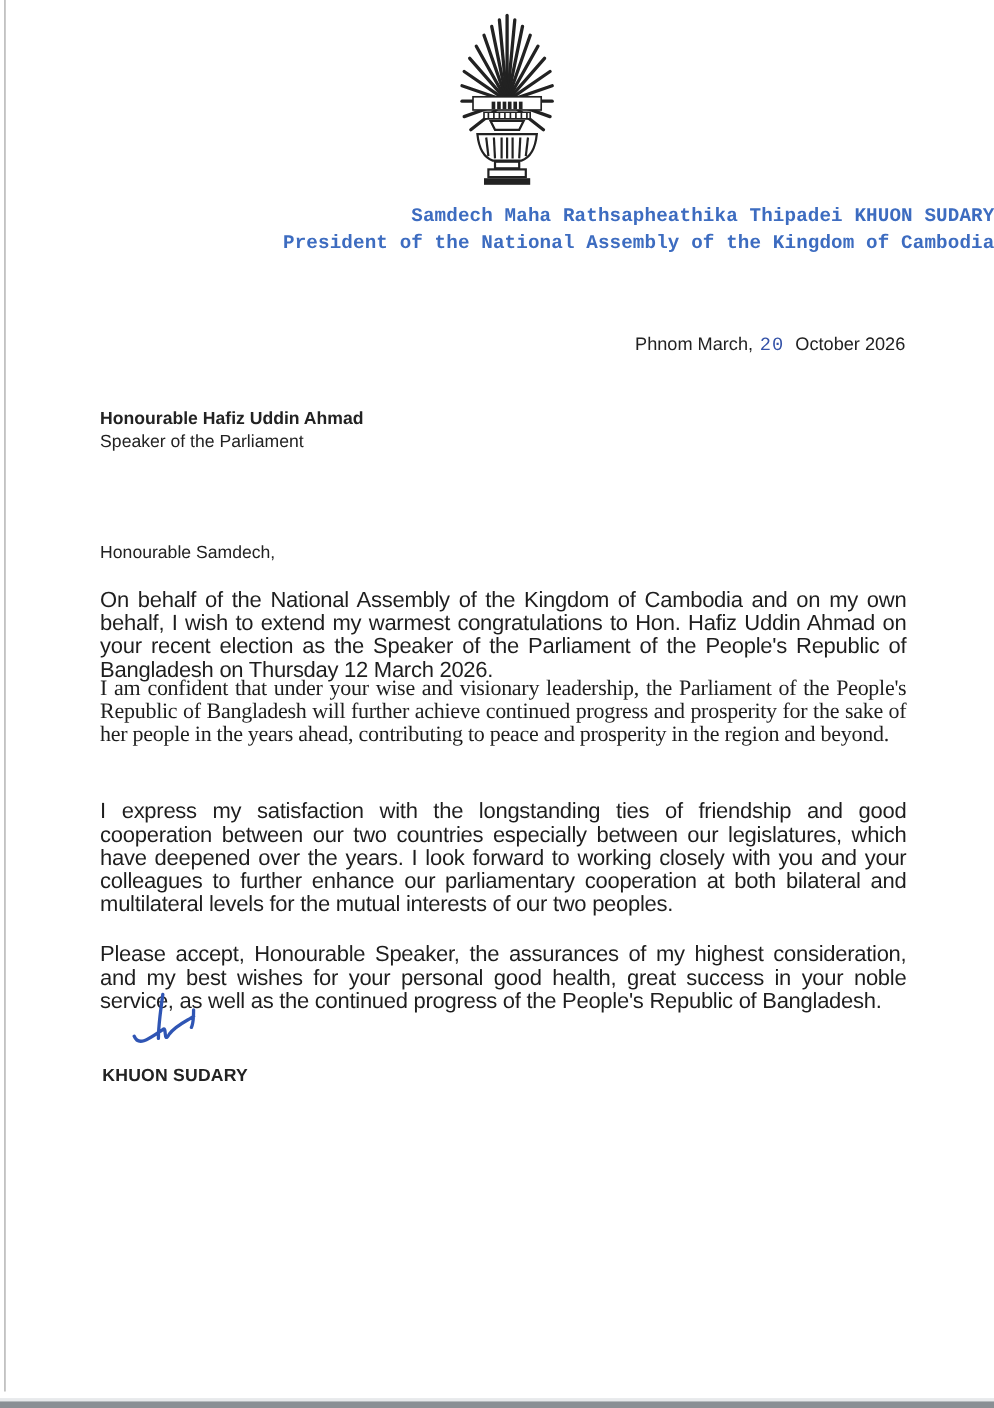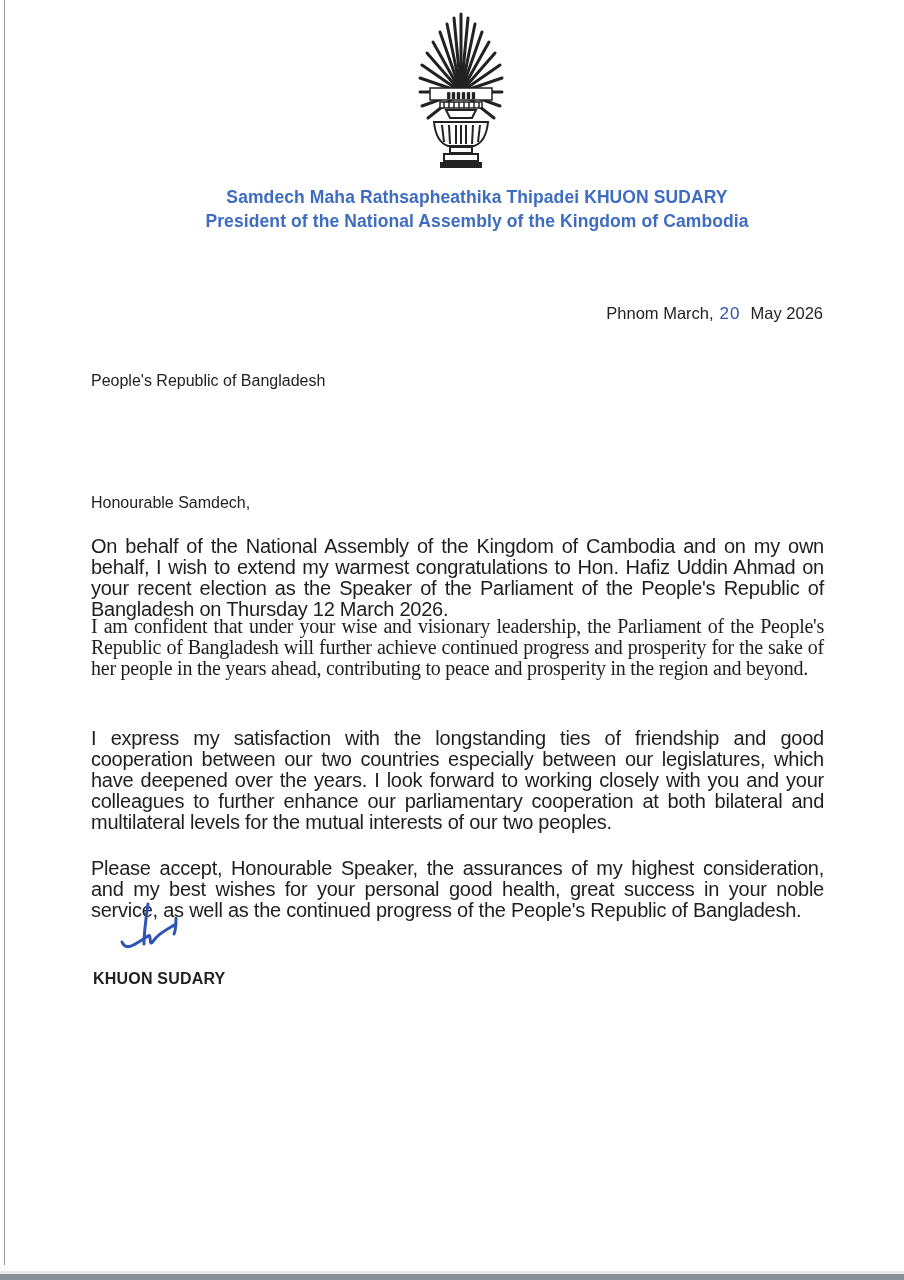--- a/index.html
+++ b/index.html
@@ -9,30 +9,30 @@
     font-family: "Liberation Sans", sans-serif;
     color: #1c1c1c;
   }
   .scan-left-edge { position: absolute; left: 4px; top: 0; width: 1px; height: 1265px; background: #9a9a9a; }
   .scan-bottom { position: absolute; left: 0; right: 0; bottom: 0; height: 6px; background: #8a8f94; }
   .scan-bottom-light { position: absolute; left: 0; right: 0; bottom: 6px; height: 3px; background: #e7e9eb; }
 
   .emblem { position: absolute; left: 416px; top: 8px; width: 90px; height: 165px; }
 
   .header-name, .header-title {
-    position: absolute; left: 0; right: 0; text-align: center;
-    font-family: Liberation Sans, sans-serif; font-weight: bold;
+    position: absolute; left: 0; right: 0; text-align: right;
+    font-family: Liberation Mono, monospace; font-weight: bold;
     color: #3d6cc0; font-size: 17.5px; letter-spacing: 0.1px;
   }
   .header-name { top: 187px; left: 50px; }
   .header-title { top: 211px; left: 50px; }
 
   .date-line { position: absolute; right: 81px; top: 304px; font-size: 16.5px; color: #222; }
   .date-day {
-    font-family: Liberation Sans, sans-serif; color: #3553a8; font-size: 17px;
+    font-family: Liberation Mono, monospace; color: #3553a8; font-size: 17px;
     display: inline-block; margin: 0 10px 0 6px; letter-spacing: 1px;
   }
 
   .addressee { position: absolute; left: 91px; top: 370px; font-size: 16px; line-height: 21px; color: #222; }
   .addressee .name { font-weight: bold; }
   .addressee .city { font-weight: bold; text-decoration: underline; }
 
   .salutation { position: absolute; left: 91px; top: 494px; font-size: 16px; color: #222; }
 
   .para {
@@ -102,25 +102,26 @@
   </g>
   <rect x="34" y="139" width="22" height="6" fill="#fff" stroke="#222" stroke-width="2"></rect>
   <rect x="28" y="146" width="34" height="7" fill="#fff" stroke="#222" stroke-width="2"></rect>
   <rect x="24" y="154" width="42" height="6" fill="#222"></rect>
 </svg>
 
 <div class="header-name">Samdech Maha Rathsapheathika Thipadei KHUON SUDARY</div>
 <div class="header-title">President of the National Assembly of the Kingdom of Cambodia</div>
 
 <div class="date-line">
-  <span>Phnom March,</span><span class="date-day">20</span><span>May 2026</span>
+  <span>Phnom March,</span><span class="date-day">20</span><span>October 2026</span>
 </div>
 
 <div class="addressee">
-  <div>People's Republic of Bangladesh</div>
+  <div class="name">Honourable Hafiz Uddin Ahmad</div>
+  <div>Speaker of the Parliament</div>
 </div>
 
 <div class="salutation">Honourable Samdech,</div>
 
 <div class="para p1">On behalf of the National Assembly of the Kingdom of Cambodia and on my own behalf, I wish to extend my warmest congratulations to Hon. Hafiz Uddin Ahmad on your recent election as the Speaker of the Parliament of the People's Republic of Bangladesh on Thursday 12 March 2026.</div>
 <div class="para p2">I am confident that under your wise and visionary leadership, the Parliament of the People's Republic of Bangladesh will further achieve continued progress and prosperity for the sake of her people in the years ahead, contributing to peace and prosperity in the region and beyond.</div>
 <div class="para p3">I express my satisfaction with the longstanding ties of friendship and good cooperation between our two countries especially between our legislatures, which have deepened over the years. I look forward to working closely with you and your colleagues to further enhance our parliamentary cooperation at both bilateral and multilateral levels for the mutual interests of our two peoples.</div>
 <div class="para p4">Please accept, Honourable Speaker, the assurances of my highest consideration, and my best wishes for your personal good health, great success in your noble service, as well as the continued progress of the People's Republic of Bangladesh.</div>
 
 <svg class="signature" viewBox="0 0 70 60">

